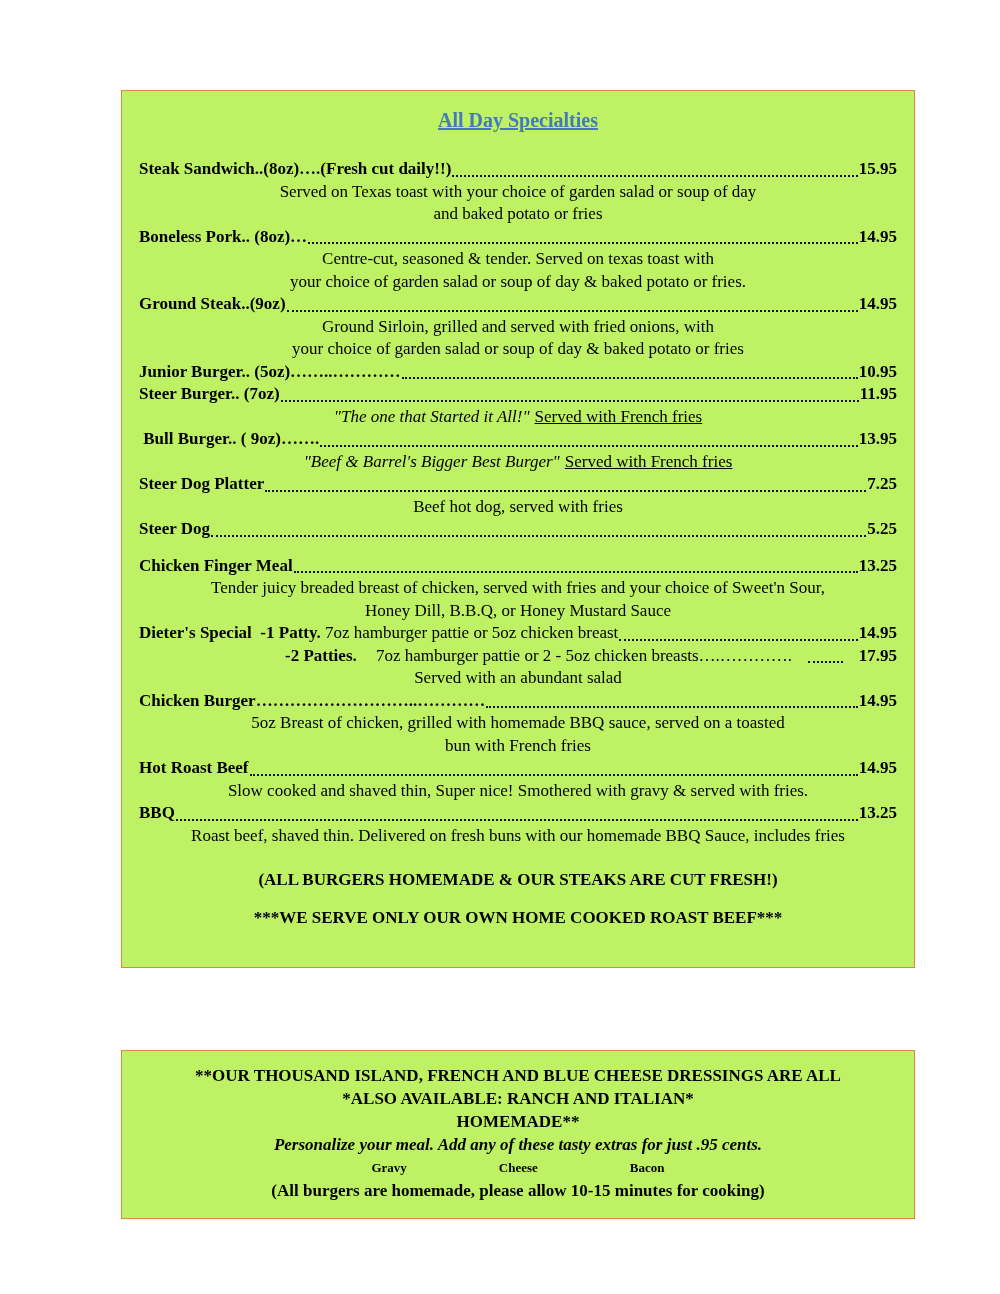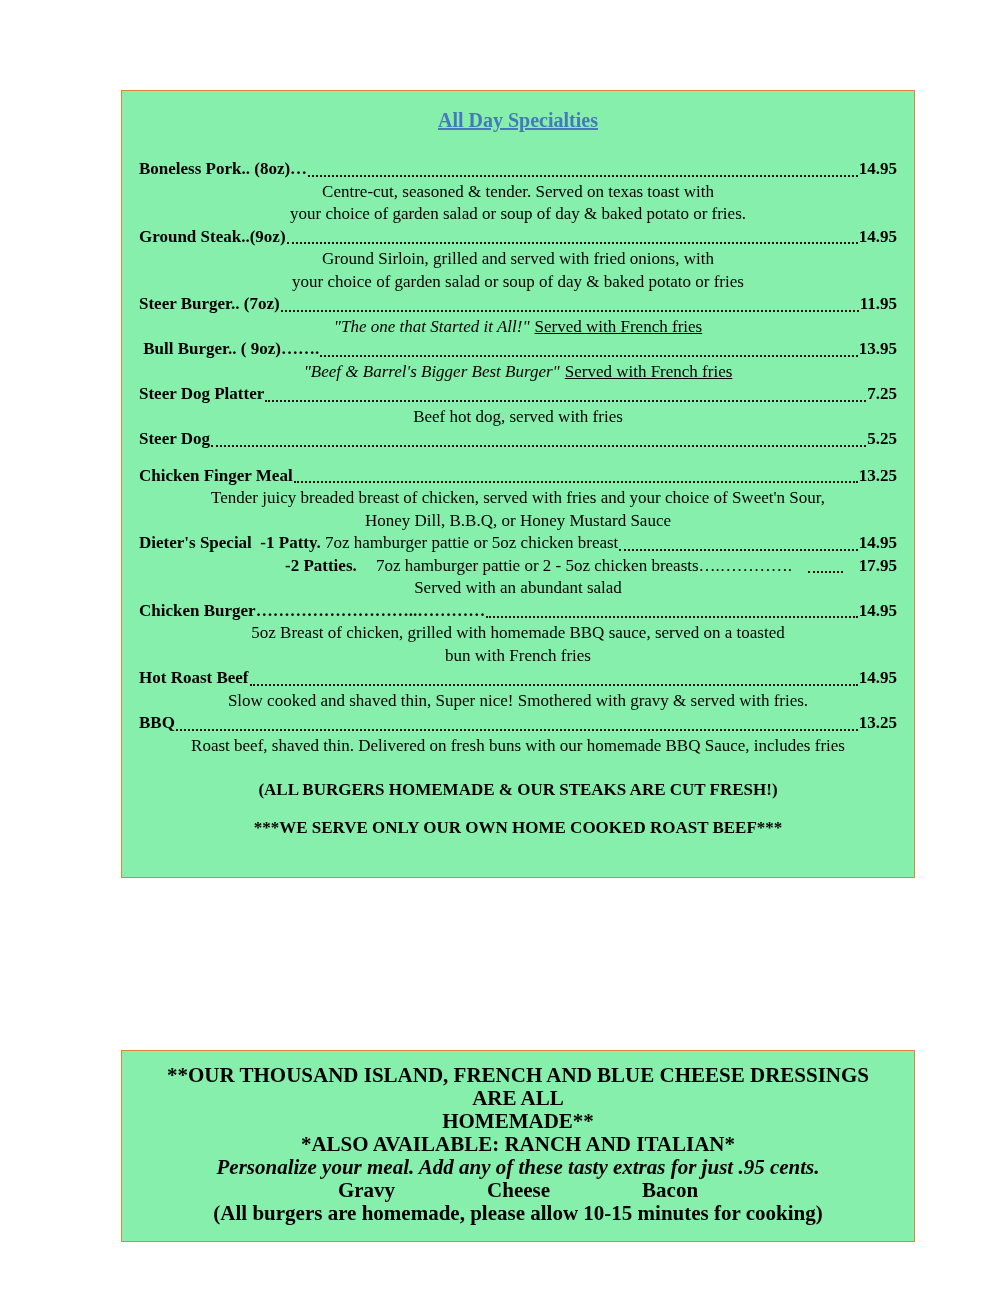--- a/index.html
+++ b/index.html
@@ -9,21 +9,21 @@
     background: #ffffff;
     color: #000;
     font-family: "Liberation Serif", serif;
     position: relative;
   }
   .box {
     position: absolute;
     left: 121px;
     width: 794px;
     border: 1.5px solid #e0863a;
-    background: #86efac;
+    background: #bef264;
   }
   #specialties-box { top: 90px; padding: 12px 17px 38px 17px; }
   #notes-box { top: 1050px; padding: 13px 22px 16px 22px; }
 
   .title {
     text-align: center;
     color: #4479bd;
     font-weight: bold;
     font-size: 20px;
     text-decoration: underline;
@@ -64,40 +64,49 @@
     font-weight: bold;
     font-size: 17px;
     line-height: 22.5px;
   }
   .f1 { margin-top: 22px; }
   .f2 { margin-top: 15px; }
 
   .note-line {
     text-align: center;
     font-weight: bold;
-    font-size: 21px;
+    font-size: 17px;
     line-height: 23px;
   }
   .note-italic { font-style: italic; }
   .extras-row {
     display: flex;
     justify-content: center;
     gap: 92px;
     font-weight: bold;
-    font-size: 21px;
+    font-size: 13px;
     line-height: 23px;
   }
 </style>
 </head>
 <body>
 
 <div class="box" id="specialties-box">
 
   <div class="title">All Day Specialties</div>
 
+  <div class="menu-item">
+    <div class="row">
+      <span class="nm">Steak Sandwich..(8oz)….(Fresh cut daily!!)</span>
+      <span class="leader"></span>
+      <span class="pr">15.95</span>
+    </div>
+    <div class="desc">Served on Texas toast with your choice of garden salad or soup of day</div>
+    <div class="desc">and baked potato or fries</div>
+  </div>
 
   <div class="menu-item">
     <div class="row">
       <span class="nm">Boneless Pork.. (8oz)…</span>
       <span class="leader"></span>
       <span class="pr">14.95</span>
     </div>
     <div class="desc">Centre-cut, seasoned &amp; tender. Served on texas toast with</div>
     <div class="desc">your choice of garden salad or soup of day &amp; baked potato or fries.</div>
   </div>
@@ -106,20 +115,25 @@
     <div class="row">
       <span class="nm">Ground Steak..(9oz)</span>
       <span class="leader"></span>
       <span class="pr">14.95</span>
     </div>
     <div class="desc">Ground Sirloin, grilled and served with fried onions, with</div>
     <div class="desc">your choice of garden salad or soup of day &amp; baked potato or fries</div>
   </div>
 
   <div class="menu-item">
+    <div class="row">
+      <span class="nm">Junior Burger.. (5oz)……..…………</span>
+      <span class="leader"></span>
+      <span class="pr">10.95</span>
+    </div>
   </div>
 
   <div class="menu-item">
     <div class="row">
       <span class="nm">Steer Burger.. (7oz)</span>
       <span class="leader"></span>
       <span class="pr">11.95</span>
     </div>
     <div class="desc">
       <span class="it">"The one that Started it All!"</span><span class="rest">Served with French fries</span>
@@ -208,22 +222,22 @@
     <div class="desc">Roast beef, shaved thin. Delivered on fresh buns with our homemade BBQ Sauce, includes fries</div>
   </div>
 
   <div class="footer-line f1">(ALL BURGERS HOMEMADE &amp; OUR STEAKS ARE CUT FRESH!)</div>
   <div class="footer-line f2">***WE SERVE ONLY OUR OWN HOME COOKED ROAST BEEF***</div>
 
 </div>
 
 <div class="box" id="notes-box">
   <div class="note-line">**OUR THOUSAND ISLAND, FRENCH AND BLUE CHEESE DRESSINGS ARE ALL</div>
+  <div class="note-line">*ALSO AVAILABLE:  RANCH AND ITALIAN*</div>
   <div class="note-line">HOMEMADE**</div>
-  <div class="note-line">*ALSO AVAILABLE:  RANCH AND ITALIAN*</div>
   <div class="note-line note-italic">Personalize your meal. Add any of these tasty extras for just .95 cents.</div>
   <div class="extras-row">
     <span>Gravy</span>
     <span>Cheese</span>
     <span>Bacon</span>
   </div>
   <div class="note-line">(All burgers are homemade, please allow 10-15 minutes for cooking)</div>
 </div>
 
 </body></html>

